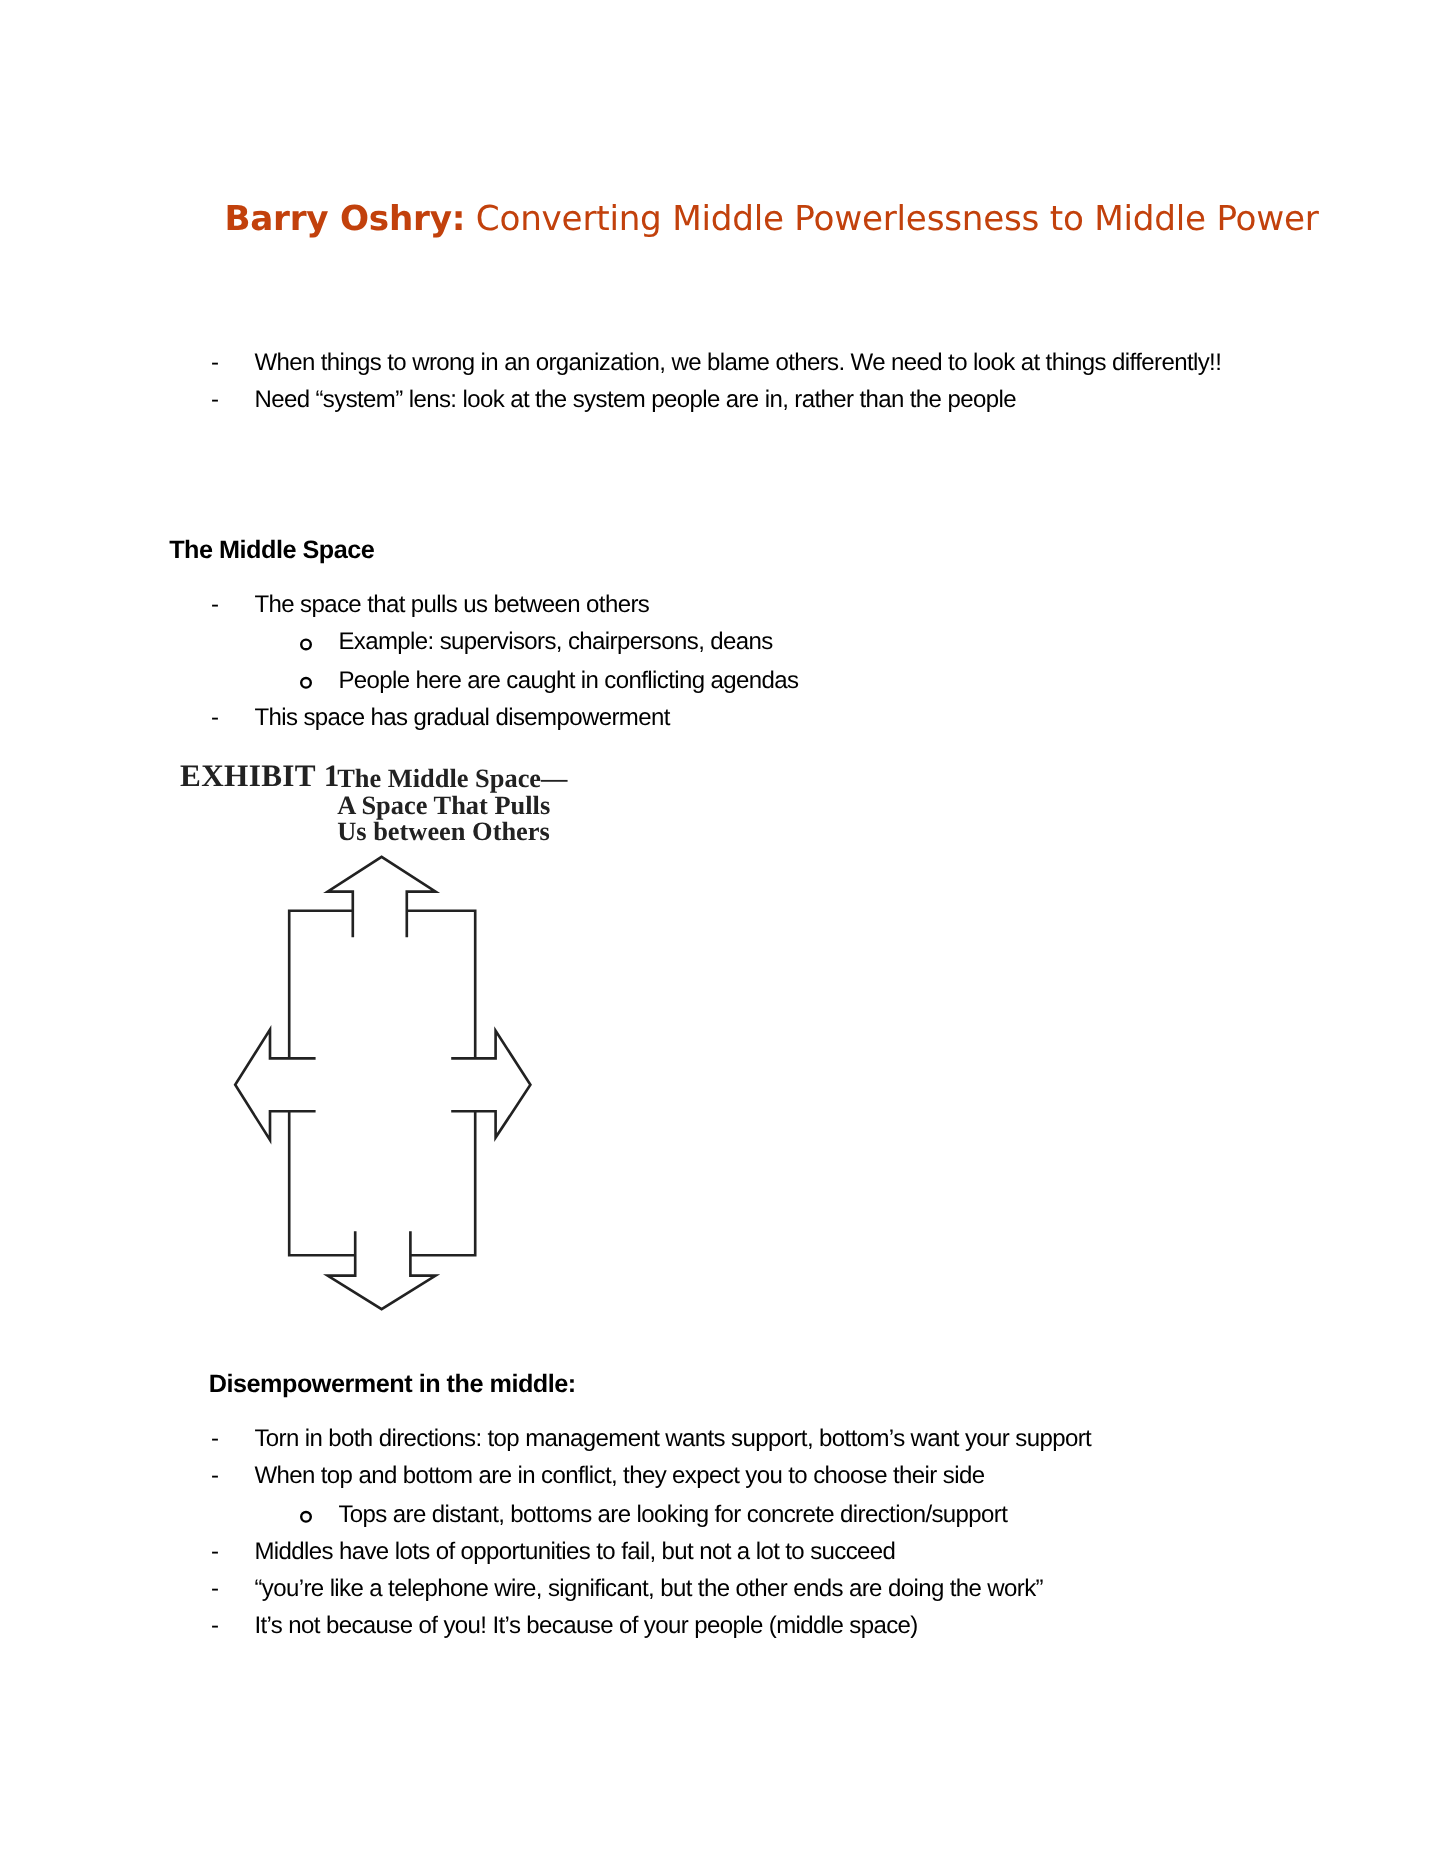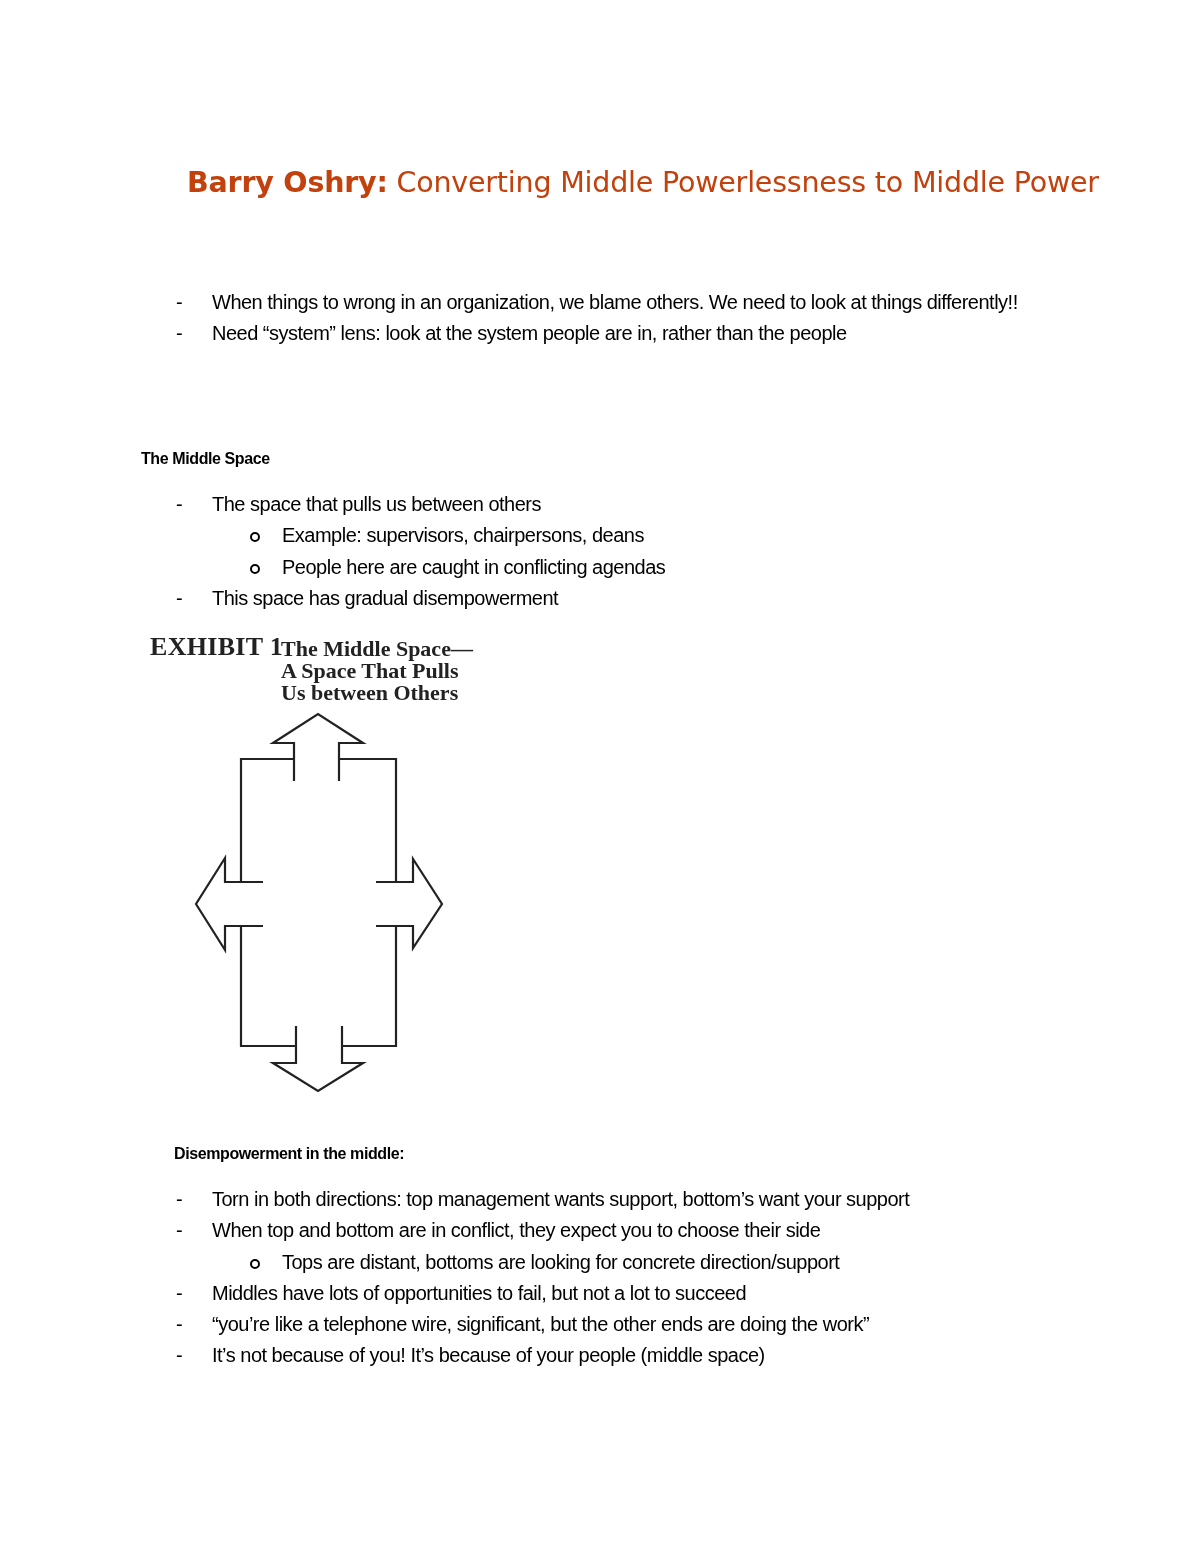--- a/index.html
+++ b/index.html
@@ -30,21 +30,21 @@
       line-height: 39px;
       color: #c2410c;
       letter-spacing: -0.2px;
       margin-left: 36px;
     }
     .title .strong { font-weight: bold; }
     .heading {
       position: absolute;
       left: 141px;
       font-weight: bold;
-      font-size: 16px;
+      font-size: 21px;
       line-height: 24px;
       letter-spacing: -0.4px;
     }
     .list {
       position: absolute;
       left: 0;
       margin: 0;
       padding: 0;
       list-style: none;
       font-size: 20px;

